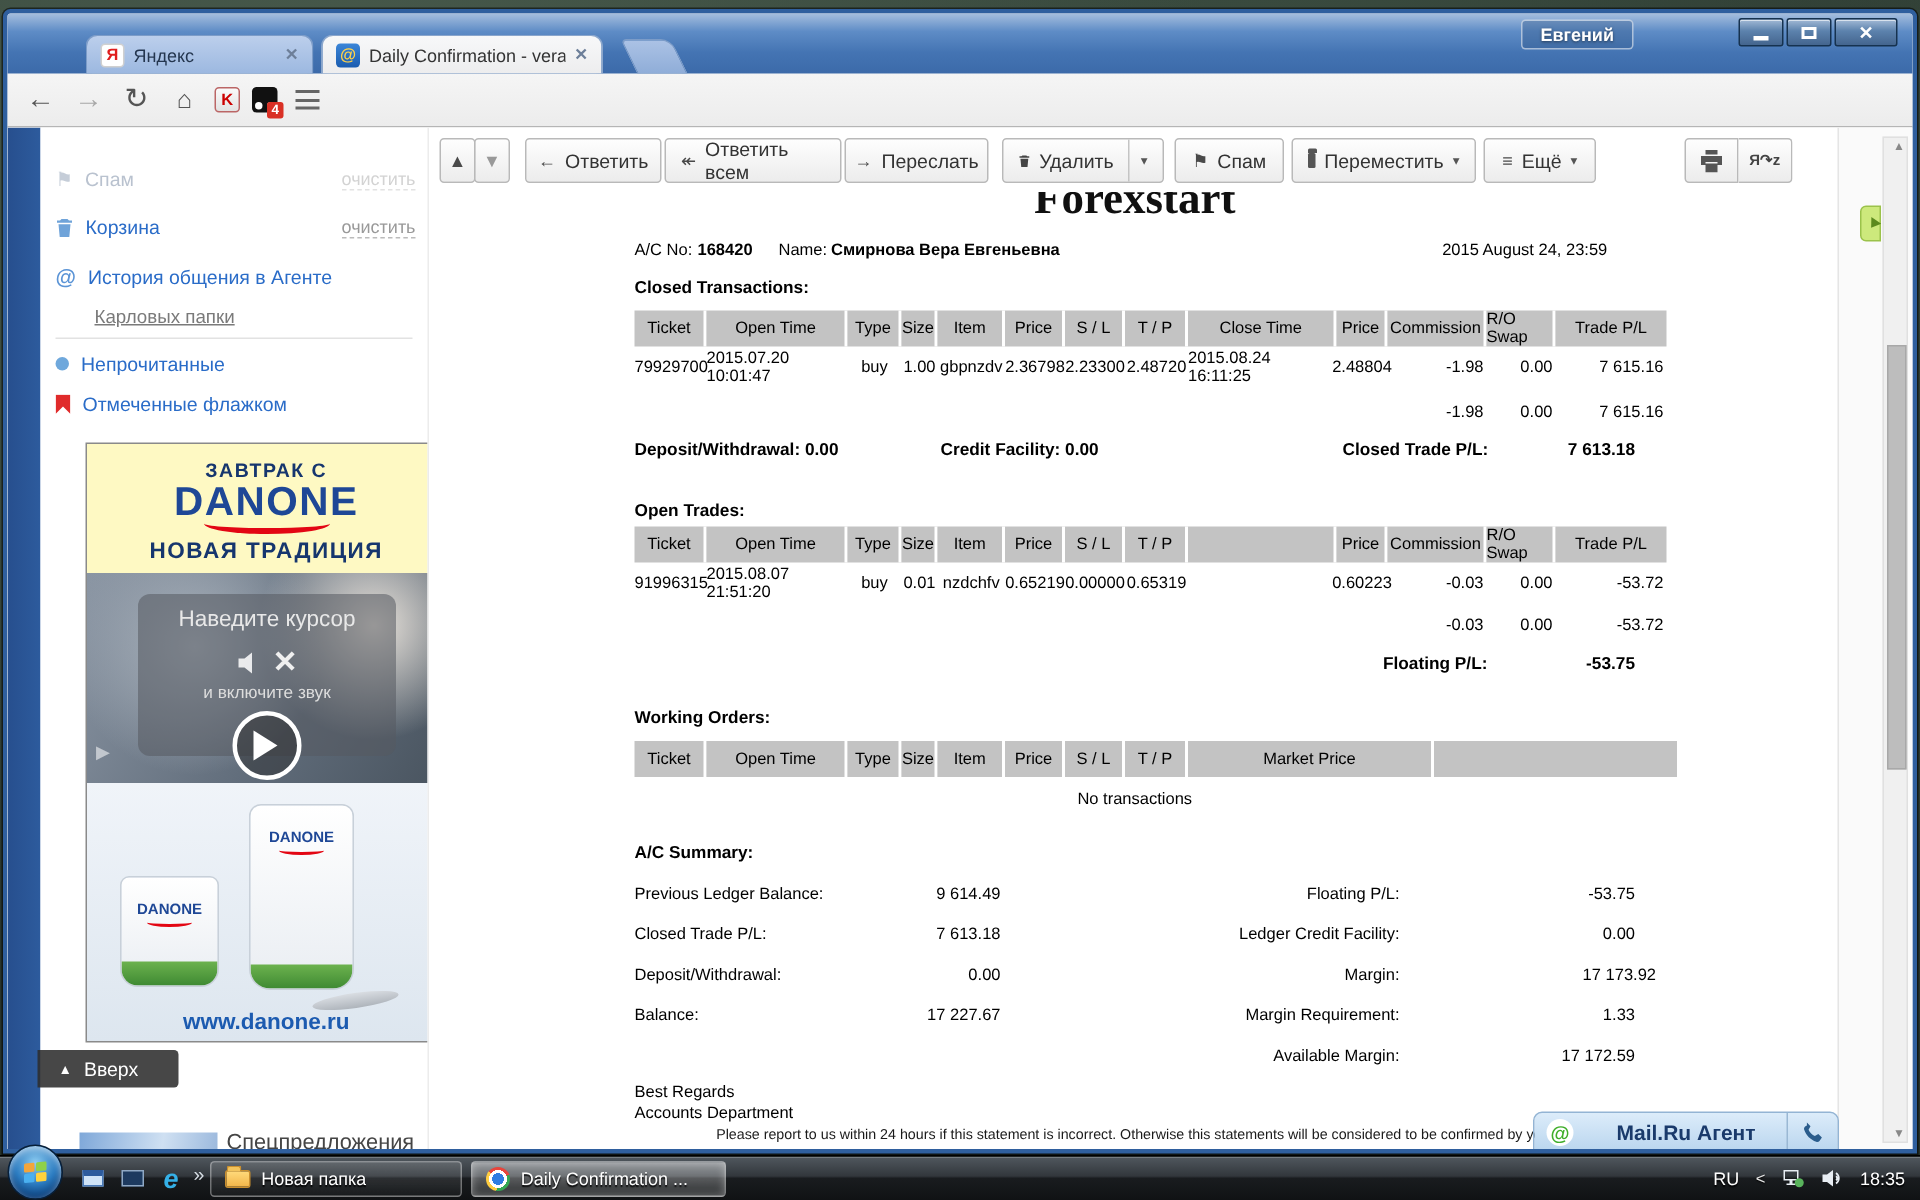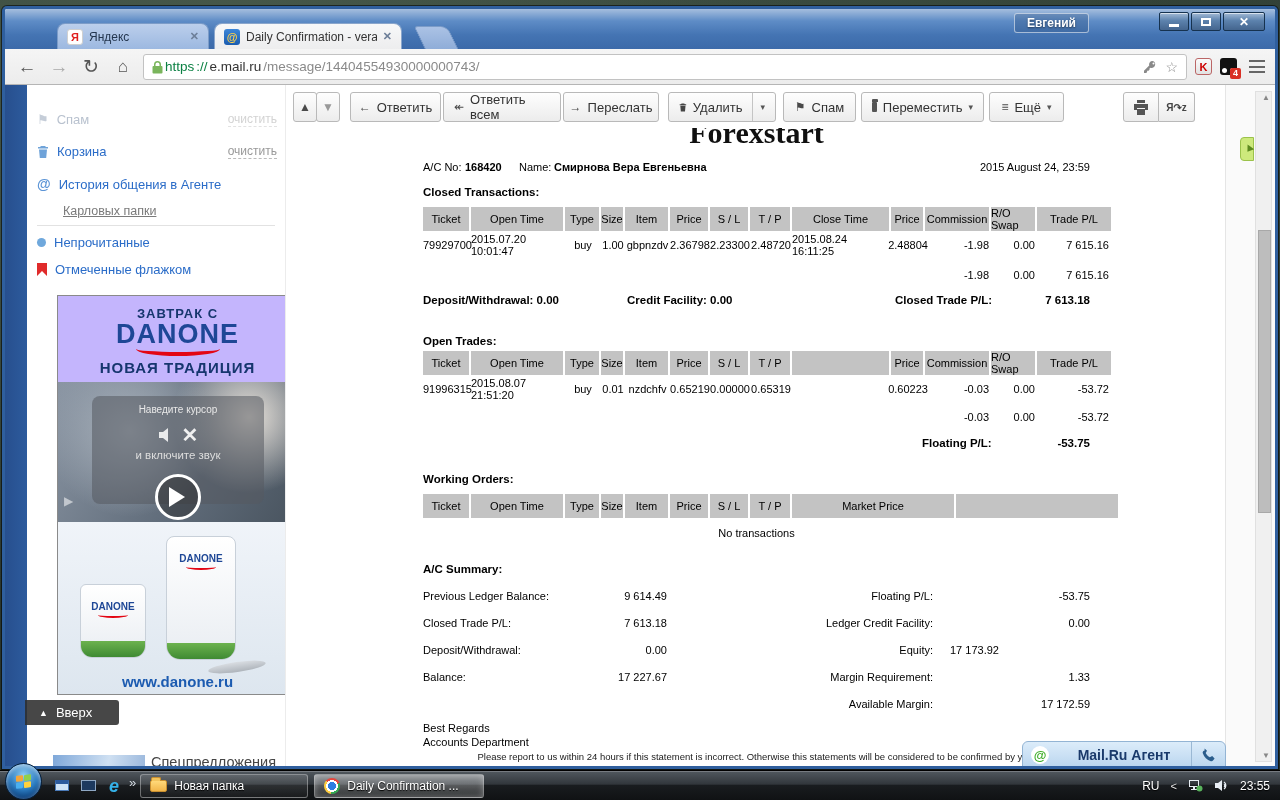--- a/index.html
+++ b/index.html
@@ -62,31 +62,31 @@
   .clear-link{margin-left:auto;color:#999;font-size:12px;border-bottom:1px dashed #bbb}
   .clear-dim{color:#d3d3d3;border-bottom-color:#e2e2e2}
   .ic-at{color:#5b94d6;font-weight:bold;font-size:14px}
   .setup-link{color:#7a7a7a;font-size:12.5px;text-decoration:underline;margin-left:26px}
   .side-div{position:absolute;left:10px;right:10px;border-top:1px solid #e2e2e2}
   .ic-dot{width:9px;height:9px;border-radius:50%;background:#6fa8dc;flex-shrink:0}
   .ic-bm{width:10px;height:13px;background:#e02b2b;clip-path:polygon(0 0,100% 0,100% 100%,50% 62%,0 100%);flex-shrink:0}
   .ic-flag-dim{color:#c5cdd8;font-size:13px}
   
   .ad{position:absolute;left:30px;top:210px;width:241px;height:400px;border:1px solid #8a8a8a;background:#fff;overflow:hidden}
-  .ad-top{height:86px;background:#c4b5fd;text-align:center;padding-top:10px}
+  .ad-top{height:86px;background:#fef9c3;text-align:center;padding-top:10px}
   .ad-l1{color:#16366e;font-weight:bold;font-size:13px;letter-spacing:1px}
   .ad-brand{color:#1e4796;font-weight:bold;font-size:27px;letter-spacing:1px;line-height:1}
   .ad-arc{width:84px;height:14px;border-bottom:4px solid #e30613;border-radius:50%;margin:-6px auto 3px}
   .ad-l2{color:#16366e;font-weight:bold;font-size:15px;letter-spacing:1px}
   .ad-video{position:relative;height:140px;background:
       radial-gradient(circle at 30% 35%,#aab3bd,transparent 45%),
       radial-gradient(circle at 80% 25%,#e8e2da,transparent 35%),
       linear-gradient(120deg,#8a95a3,#5f6b79 60%,#49545f)}
   .vid-panel{position:absolute;left:34px;top:14px;width:172px;height:108px;border-radius:8px;background:rgba(85,90,97,.55);text-align:center;color:#e8e8e8;padding-top:8px}
-  .vid-t1{font-size:10px}
+  .vid-t1{font-size:15px}
   .vid-spk{display:flex;align-items:center;justify-content:center;gap:4px;margin:8px 0 2px}
   .vid-x{color:#f0f0f0;font-size:20px;font-weight:bold}
   .vid-t2{font-size:11.5px;color:#ddd}
   .vid-play{position:absolute;left:50%;top:92px;transform:translateX(-50%);width:46px;height:46px;border-radius:50%;
     border:3px solid #fff;background:rgba(40,40,40,.45);display:flex;align-items:center;justify-content:center}
   .vid-play::after{content:"";border:10px solid transparent;border-left:16px solid #fff;margin-left:8px}
   .vid-mini{position:absolute;left:6px;bottom:14px;color:rgba(255,255,255,.55);font-size:12px}
   .ad-prod{position:relative;height:172px;background:linear-gradient(#f0f4f9,#dde6ef)}
   .cup{position:absolute;background:linear-gradient(#ffffff,#e9edf2);border:1px solid #c8d0d9;text-align:center;overflow:hidden}
   .cup1{left:22px;top:62px;width:66px;height:74px;border-radius:6px 6px 12px 12px}
@@ -207,34 +207,20 @@
             <span class="glyph-x">✕</span>
           </div>
       </div>
     </div>
 
     <div class="navbar">
       <span class="nav-btn">←</span>
       <span class="nav-btn nav-disabled">→</span>
       <span class="nav-btn">↻</span>
       <span class="nav-btn nav-home">⌂</span>
-      <div class="addr">
-        <svg width="11" height="14" viewBox="0 0 11 14">
-            <path d="M2 6V4.5A3.5 3.5 0 0 1 9 4.5V6h.5a1 1 0 0 1 1 1v5.5a1 1 0 0 1-1 1h-8a1 1 0 0 1-1-1V7a1 1 0 0 1 1-1H2zm1.5 0h4V4.5a2 2 0 0 0-4 0V6z" fill="#7ab55c"></path>
-          </svg>
-        <span class="u-scheme">https</span>
-          <span class="u-sep">://</span>
-          <span class="u-host">e.mail.ru</span>
-          <span class="u-path">/message/14404554930000000743/</span>
-        <span class="addr-spacer"></span>
-        <svg class="addr-ic" width="14" height="14" viewBox="0 0 14 14">
-            <path d="M9.5 1a3.5 3.5 0 0 0-3.3 4.6L1 10.8V13h2.2l.9-.9v-1.4h1.4l1-1 .1-1.4 1.2-.5A3.5 3.5 0 1 0 9.5 1zm1 3.5a1 1 0 1 1 0-2 1 1 0 0 1 0 2z" fill="#8a8a8a"></path>
-          </svg>
-        <span class="addr-ic">☆</span>
-      </div>
       <div class="ext ext-k">K</div>
       <div class="ext ext-b">
         <span class="ext-badge">4</span>
       </div>
       <div class="ic-menu"></div>
     </div>
 
     <div class="page">
       <div class="blue-edge"></div>
 
@@ -374,21 +360,21 @@
         </div>
 
         <div class="message">
           <div class="stmt">
             <div class="stmt-title">Forexstart</div>
 
             <span class="abs" style="top:33px;left:0"><span>A/C No:</span></span>
             <span class="abs b" style="top:33px;left:42px">168420</span>
             <span class="abs" style="top:33px;left:96px">Name:</span>
             <span class="abs b" style="top:33px;left:131px">Смирнова Вера Евгеньевна</span>
-            <span class="abs" style="top:33px;left:520px;width:147px;text-align:right">2015 August 24, 23:59</span>
+            <span class="abs" style="top:33px;left:520px;width:147px;text-align:center">2015 August 24, 23:59</span>
 
             <span class="abs lbl" style="top:58px;left:0">Closed Transactions:</span>
 
             <div class="trow" style="top:79px">
               <span class="hc cw0">Ticket</span>
               <span class="hc cw1">Open Time</span>
               <span class="hc cw2">Type</span>
               <span class="hc cw3">Size</span>
               <span class="hc cw4">Item</span>
               <span class="hc cw5">Price</span>
@@ -488,22 +474,22 @@
             <span class="srl" style="top:462px;left:300px">Floating P/L:</span>
             <span class="abs" style="top:462px;left:527px;width:140px;text-align:right">-53.75</span>
 
             <span class="abs" style="top:489px;left:0">Closed Trade P/L:</span>
             <span class="abs" style="top:489px;left:120px;width:124px;text-align:right">7 613.18</span>
             <span class="srl" style="top:489px;left:300px">Ledger Credit Facility:</span>
             <span class="abs" style="top:489px;left:527px;width:140px;text-align:right">0.00</span>
 
             <span class="abs" style="top:516px;left:0">Deposit/Withdrawal:</span>
             <span class="abs" style="top:516px;left:120px;width:124px;text-align:right">0.00</span>
-            <span class="srl" style="top:516px;left:300px">Equity:</span>
-            <span class="abs" style="top:516px;left:527px;width:140px;">17 173.92</span>
+            <span class="srl" style="top:516px;left:300px">Margin:</span>
+            <span class="abs" style="top:516px;left:541px;width:140px;text-align:right">17 173.92</span>
 
             <span class="abs" style="top:543px;left:0">Balance:</span>
             <span class="abs" style="top:543px;left:120px;width:124px;text-align:right">17 227.67</span>
             <span class="srl" style="top:543px;left:300px">Margin Requirement:</span>
             <span class="abs" style="top:543px;left:527px;width:140px;text-align:right">1.33</span>
 
             <span class="srl" style="top:570px;left:300px">Available Margin:</span>
             <span class="abs" style="top:570px;left:527px;width:140px;text-align:right">17 172.59</span>
 
             <span class="abs" style="top:594px;left:0">Best Regards</span>
@@ -566,16 +552,16 @@
       <span>RU</span>
       <span class="tray-chev">&lt;</span>
       <svg width="15" height="13" viewBox="0 0 15 13">
           <path d="M1 1h10v7H7v2h2v1H3v-1h2V8H1V1zm1 1v5h8V2H2z" fill="#e8eef4"></path>
           <circle cx="11.5" cy="9.5" r="3" fill="#59b35c"></circle>
         </svg>
       <svg width="15" height="13" viewBox="0 0 15 13">
           <path d="M1 4h3l4-3v11L4 9H1V4z" fill="#e8eef4"></path>
           <path d="M10 3c2.5 1.8 2.5 5.2 0 7M10 5.2c1 .7 1 2 0 2.7" stroke="#e8eef4" stroke-width="1.2" fill="none"></path>
         </svg>
-      <span>23:55</span>
+      <span>18:35</span>
     </div>
   </div>
 </div>
 
 </body></html>

